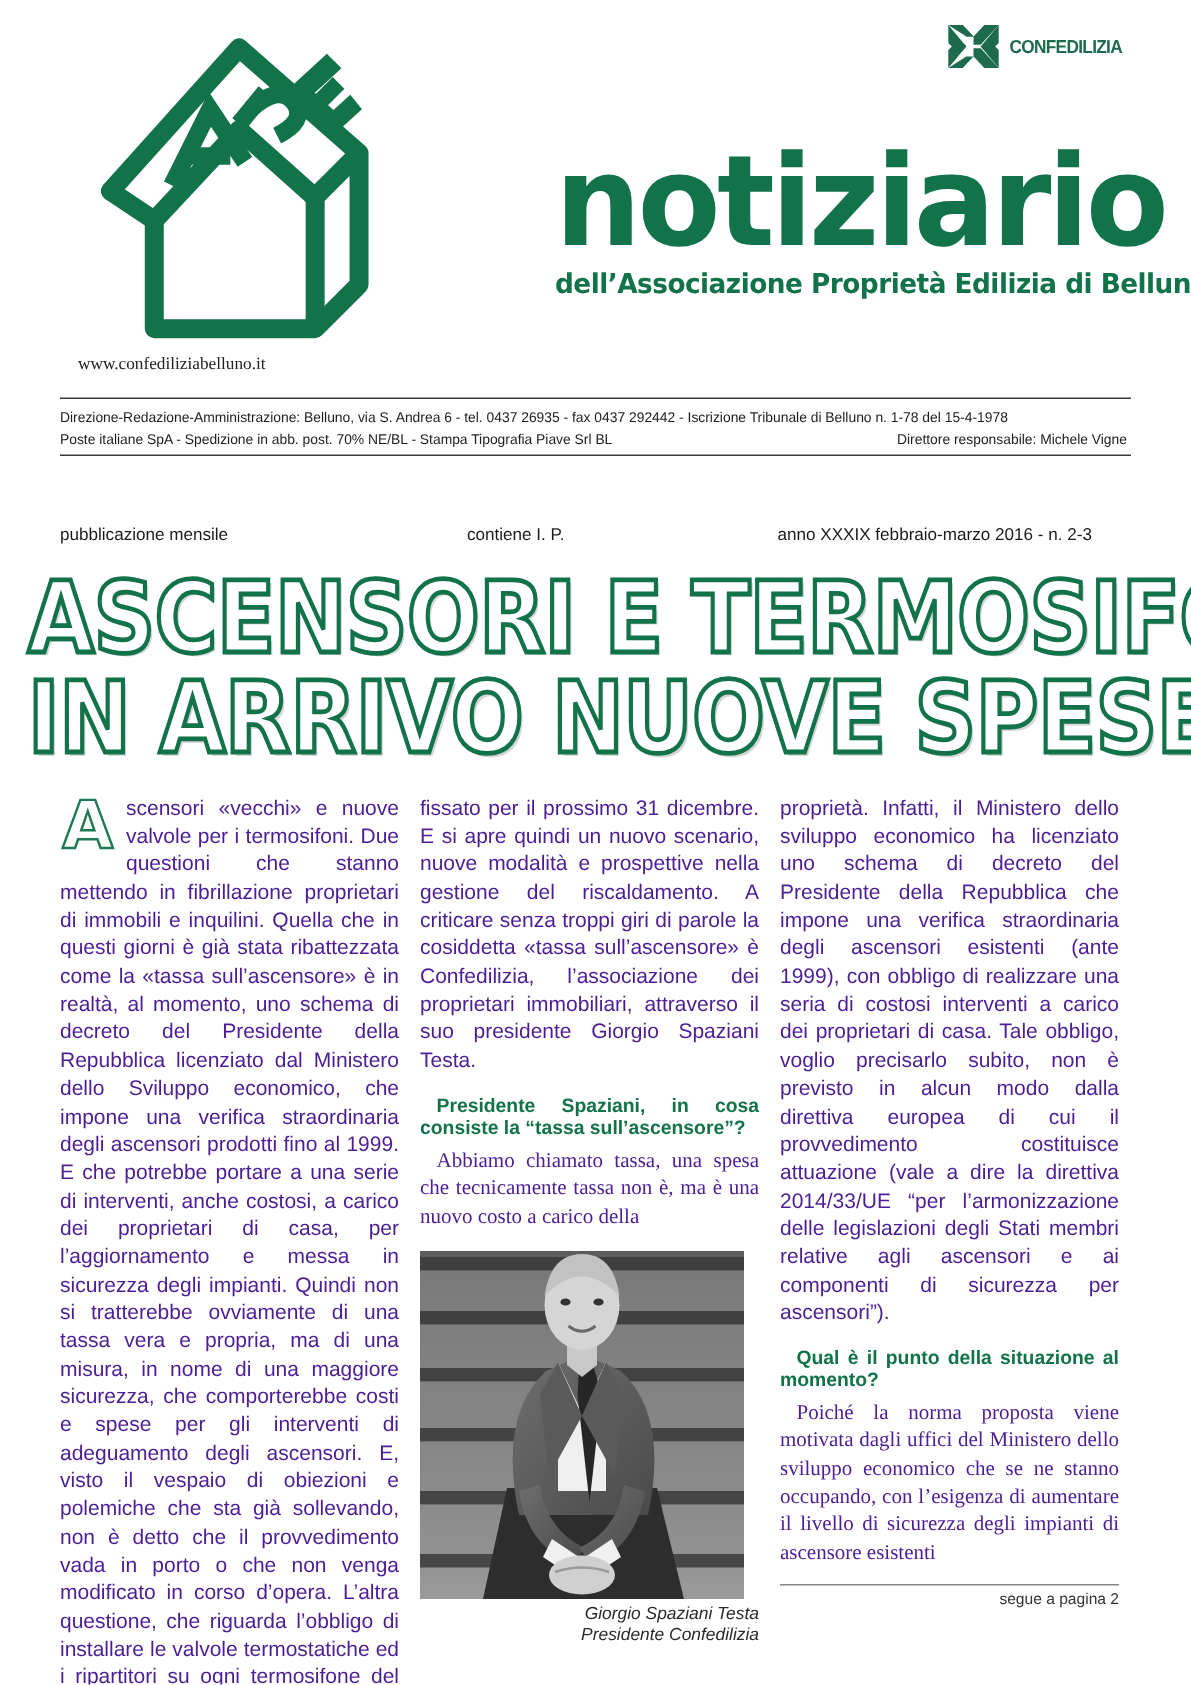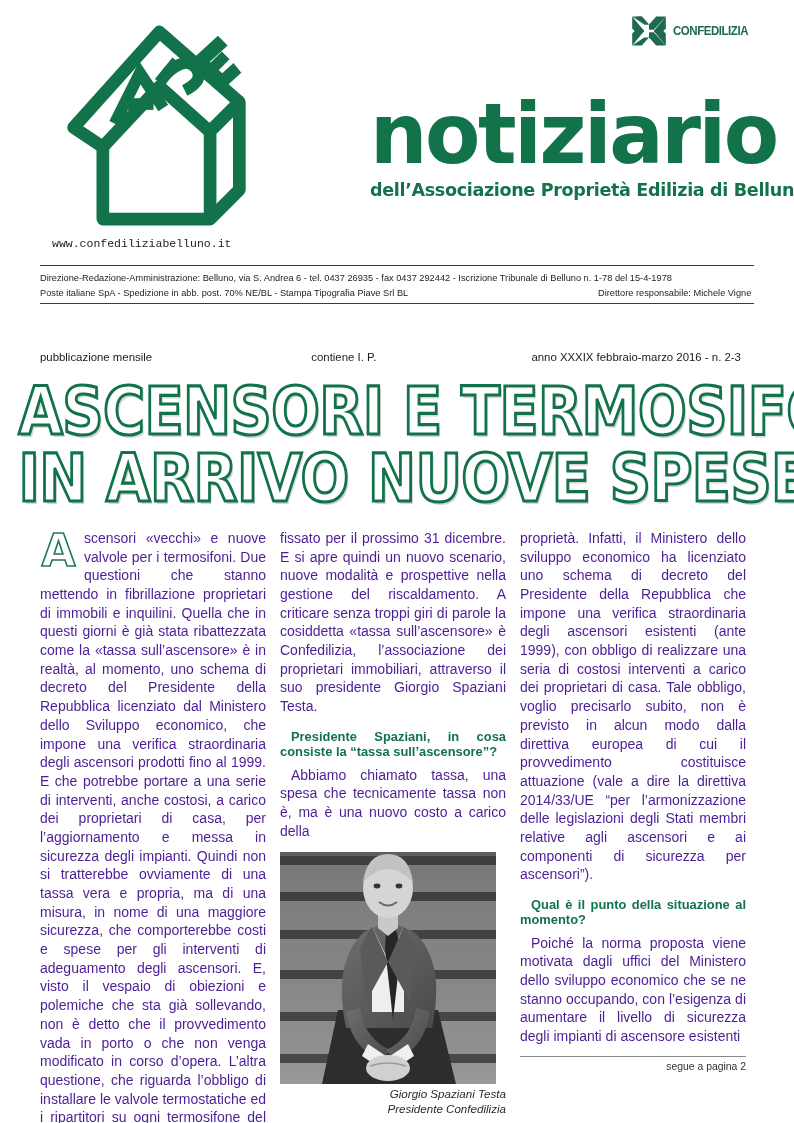--- a/index.html
+++ b/index.html
@@ -26,33 +26,33 @@
     letter-spacing:-2.5px;font-family:"DejaVu Sans",sans-serif;
     transform:scaleX(.96);transform-origin:left top;margin:0;
   }
   .masthead-sub{
     margin-top:9px;font-size:18.2px;font-weight:bold;color:#12734B;
     font-family:"DejaVu Sans",sans-serif;letter-spacing:-.35px;
     transform:scaleX(.965);transform-origin:left top;white-space:nowrap;
   }
 
   .site-url{position:absolute;left:12px;top:237px;font-size:11.5px;color:#222;
-    font-family:Liberation Mono, monospace;}
+    font-family:Liberation Serif, serif;}
 
   
   .rule{height:1px;background:#3a3a3a;width:100%;}
   .info{padding:4px 0 3px 0;}
   .info-line{font-size:9.4px;color:#1d1d1d;line-height:1.62;white-space:nowrap;
     font-family:"Liberation Sans",sans-serif;transform:scaleX(.985);transform-origin:left center;}
   .info-row{display:flex;justify-content:space-between;align-items:baseline;}
 
   .pubrow{display:flex;align-items:baseline;padding:7px 0 6px 0;font-size:11.4px;color:#1a1a1a;margin-top:40px;}
   .pubrow .c1{width:38%;}
   .pubrow .c2{width:29%;text-align:left;}
-  .pubrow .c3{flex:1;text-align:center;}
+  .pubrow .c3{flex:1;text-align:left;}
 
   
   .headline{margin-top:8px;text-align:center;}
   .hl-line{
     font-family:"DejaVu Sans",sans-serif;
     font-weight:bold;
     font-size:54px;
     line-height:.94;
     letter-spacing:-0.5px;
     color:#ffffff;
@@ -66,21 +66,21 @@
   .hl-line.l2{margin-top:8px;}
 
   
   .cols{display:flex;gap:14px;margin-top:26px;}
   .col{width:226px;}
   p.body{
     margin:0;font-size:14px;line-height:1.335;text-align:justify;
     font-family:"Liberation Sans",sans-serif;color:#4c1d95;
     hyphens:auto;-webkit-hyphens:auto;
   }
-  p.body.indent{text-indent:11px;}
+  p.body.indent{text-indent:11px;font-family:Liberation Serif, serif;}
   h3.qhead{
     margin:13px 0 6px 0;font-size:12.9px;line-height:1.19;color:#12734B;
     font-weight:bold;text-align:justify;font-family:"Liberation Sans",sans-serif;
     text-indent:11px;
   }
 
   
   .dropcap-wrap{position:relative;}
   .dropcap{
     float:left;width:37px;height:42px;margin:2px 7px 0 0;

